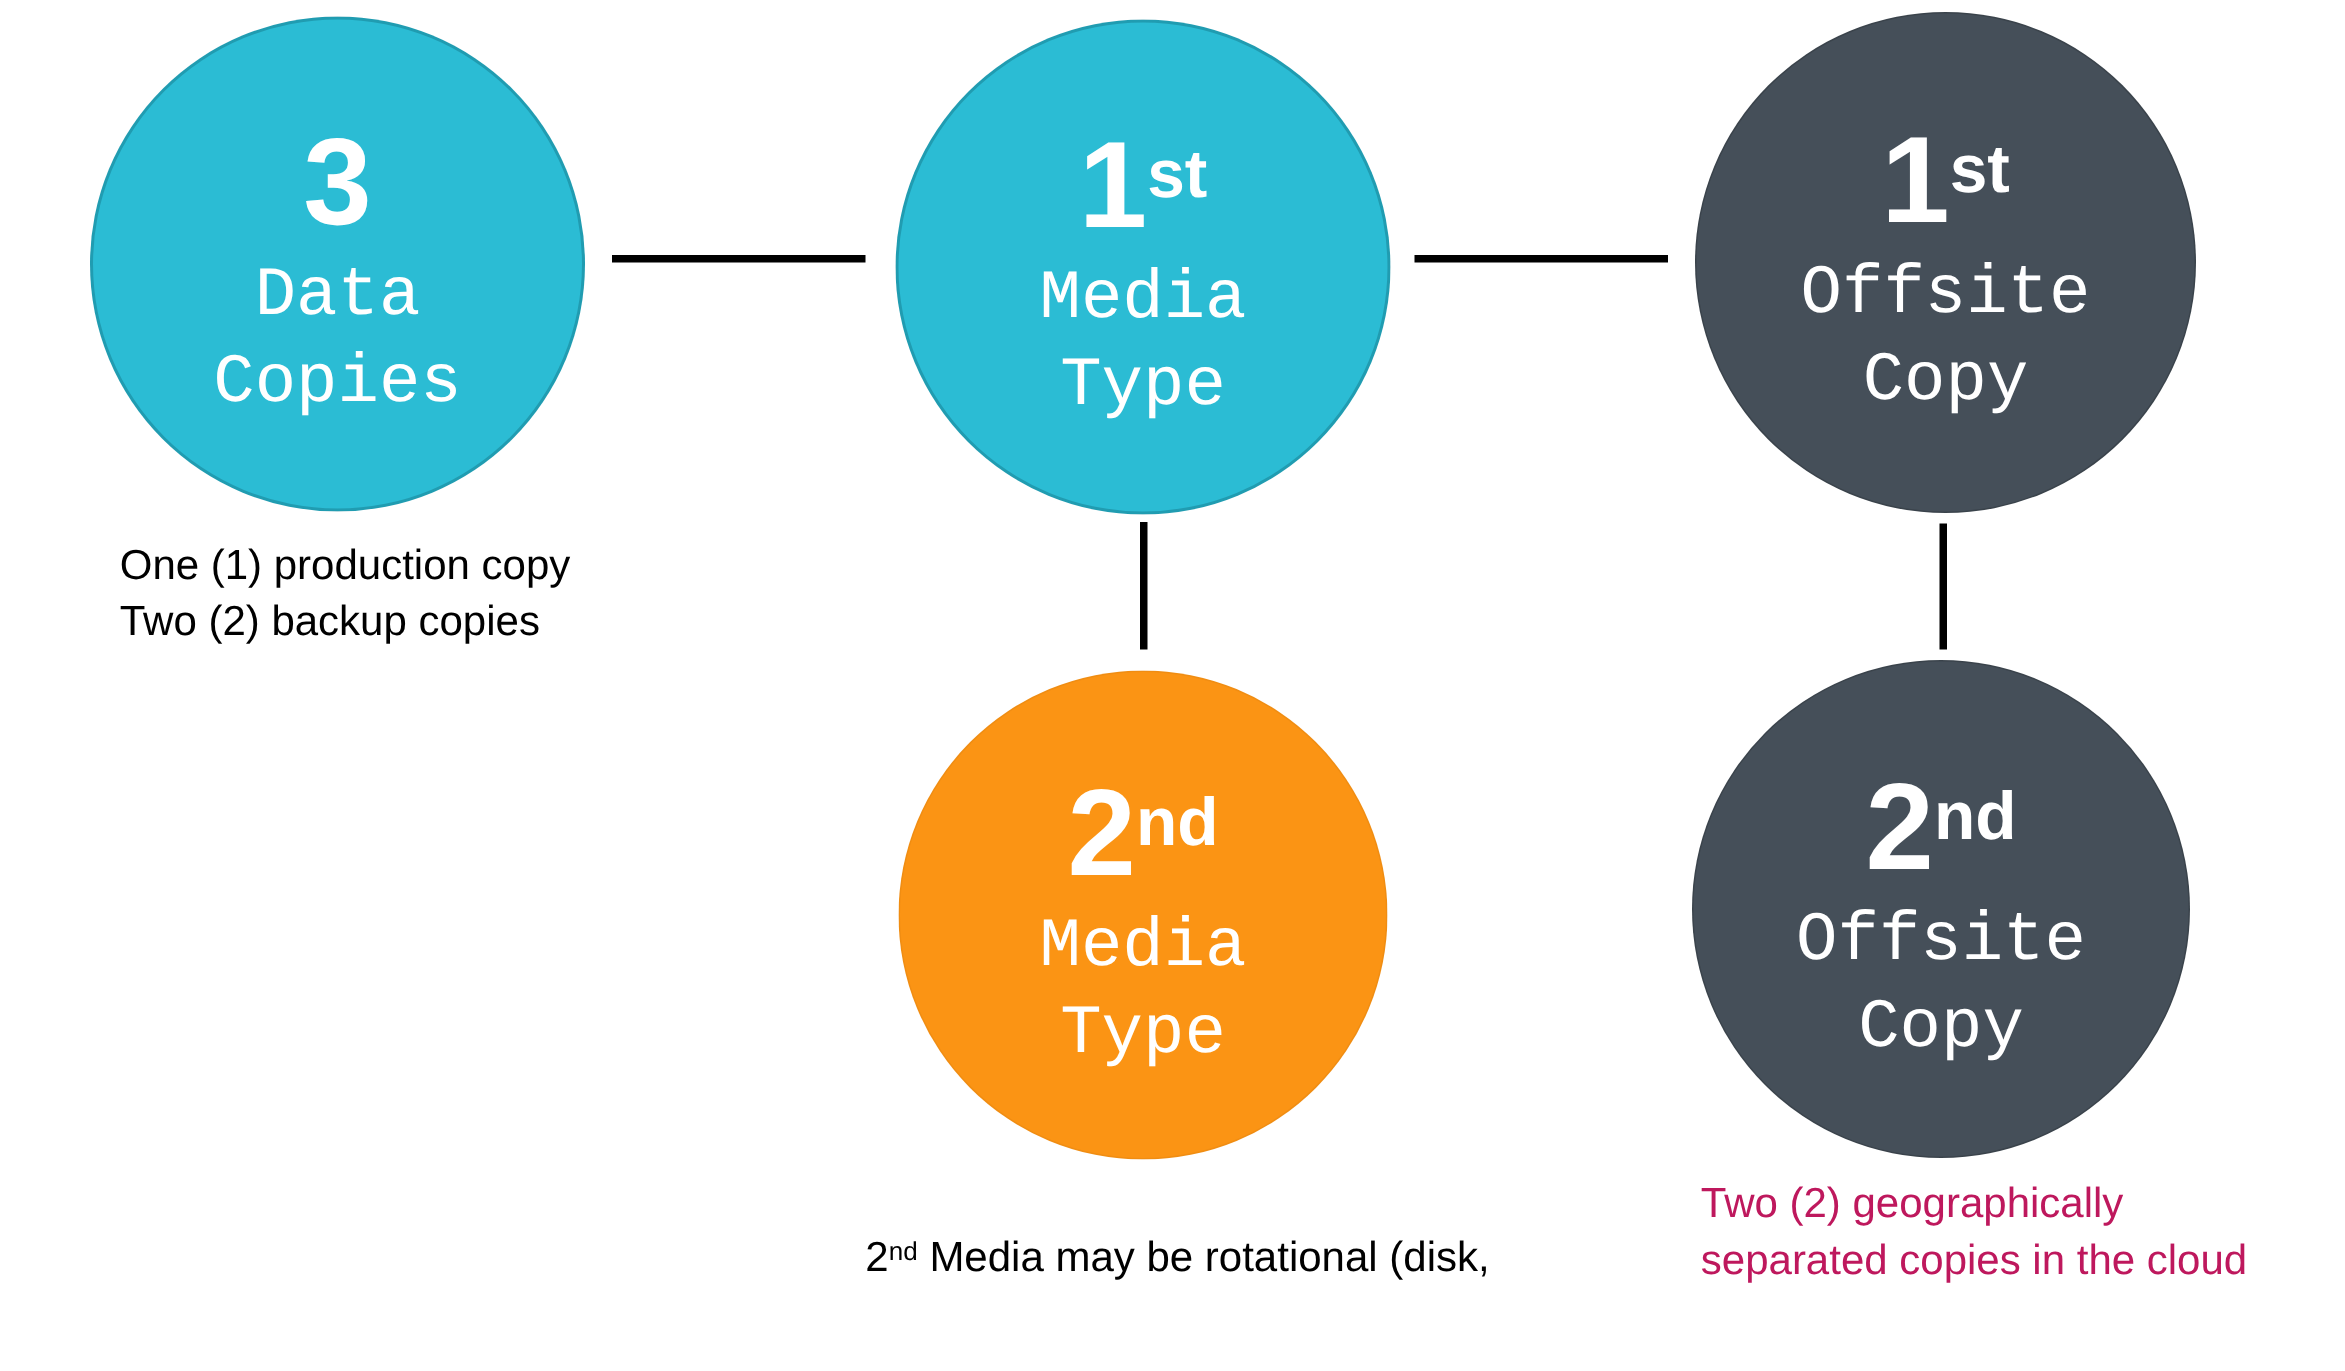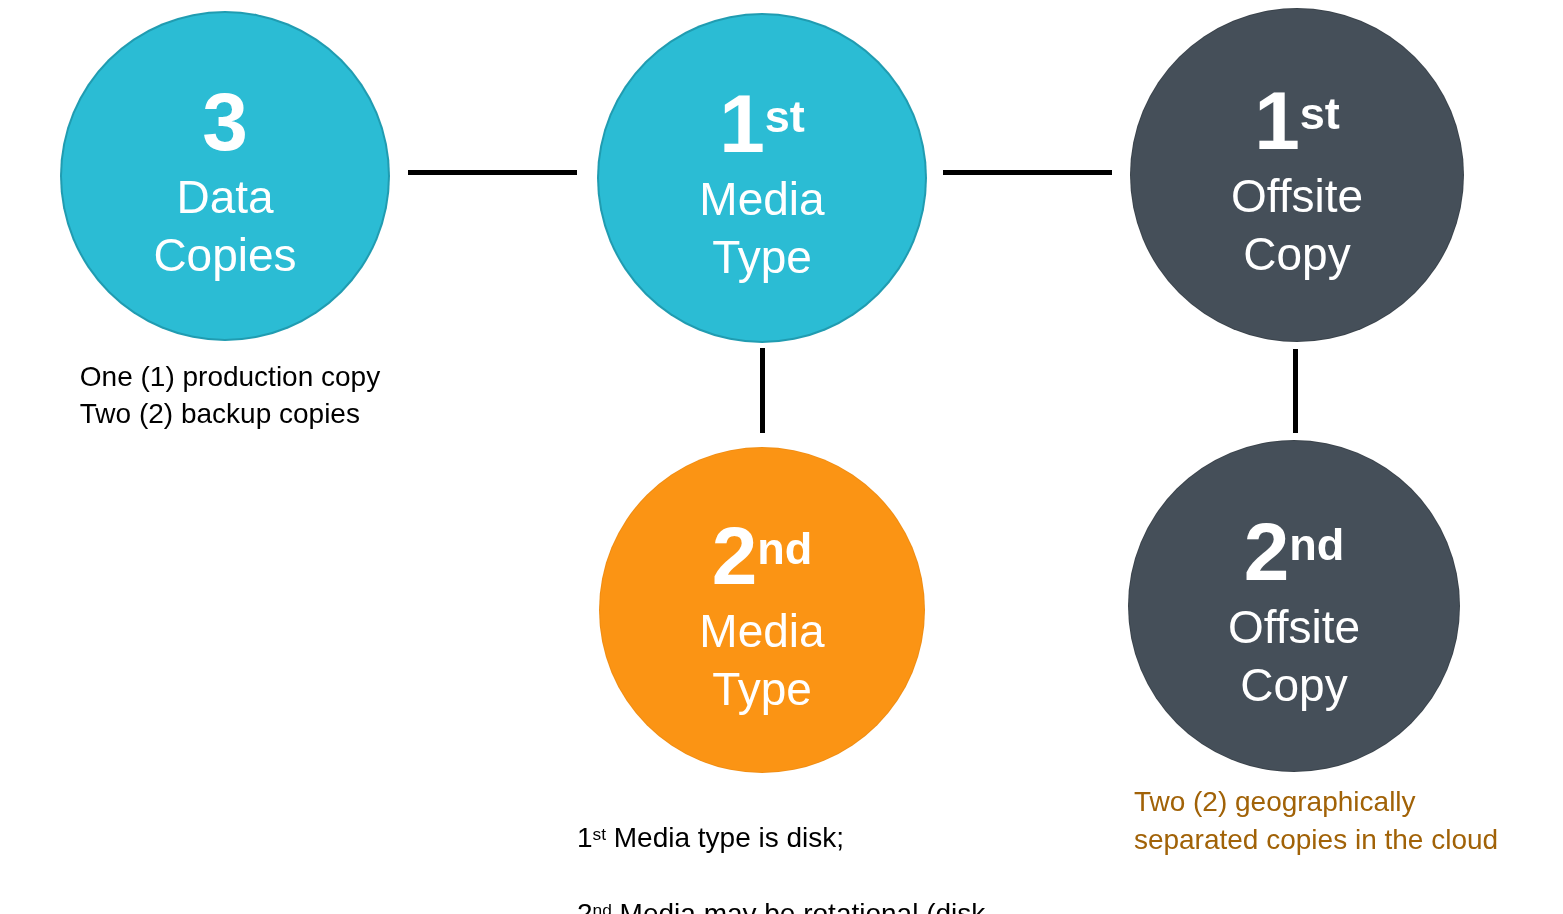--- a/index.html
+++ b/index.html
@@ -44,20 +44,21 @@
     vertical-align: baseline;
     position: relative;
     top: -0.45em;
     line-height: 0;
   }
   .circle-label {
     font-size: 46px;
     font-weight: normal;
     line-height: 1.26;
     white-space: pre-line;
+    font-family: Liberation Mono, monospace;
   }
 
   .connector { position: absolute; background: #000000; }
 
   .caption {
     position: absolute;
     transform: translateX(-50%);
     text-align: left;
     color: #000000;
     font-size: 28px;
@@ -128,21 +129,20 @@
   <div class="circle slate" id="c5" style="background-color: rgb(69, 79, 89);">
     <div class="circle-number"><span>2</span><sup>nd</sup></div>
     <div class="circle-label">Offsite
 Copy</div>
   </div>
 
   <div class="caption" id="cap1" style="color: rgb(0, 0, 0);">One (1) production copy
 Two (2) backup copies</div>
 
   <div class="caption" id="cap2" style="color: rgb(0, 0, 0);">
-    <div><span>1</span><sup>st</sup><span> Media type is disk;</span></div>
     <div><span>2</span><sup>nd</sup><span> Media may be rotational (disk,</span></div>
     
   </div>
 
-  <div class="caption" id="cap3" style="color: #a16207;">Two (2) geographically
+  <div class="caption" id="cap3" style="color: #be185d;">Two (2) geographically
 separated copies in the cloud</div>
 
 </div>
 
 </body></html>

